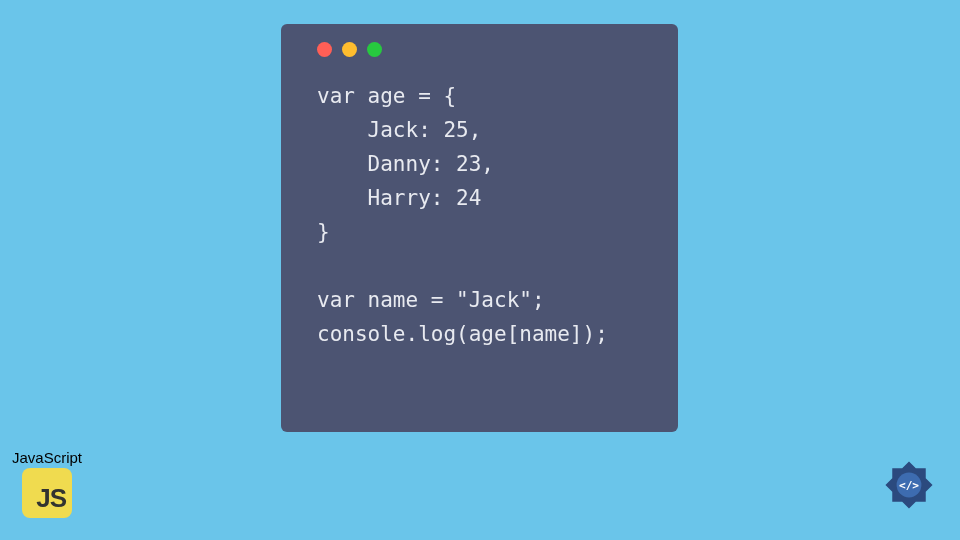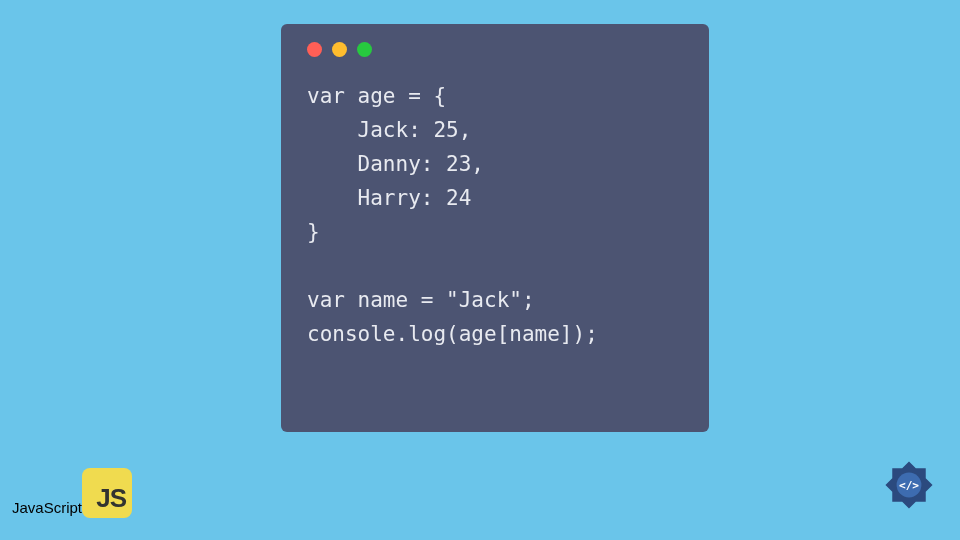--- a/index.html
+++ b/index.html
@@ -7,25 +7,25 @@
       width: 960px;
       height: 540px;
       background: #6ac5ea;
       position: relative;
       font-family: -apple-system, BlinkMacSystemFont, "Segoe UI", sans-serif;
     }
     .code-window {
       position: absolute;
       left: 281px;
       top: 24px;
-      width: 428px;
+      width: 397px;
       height: 408px;
       background: #4c5472;
       border-radius: 6px;
-      padding: 18px 26px;
+      padding: 18px 36px;
     }
     .window-controls {
       display: flex;
       gap: 10px;
       margin-bottom: 22px;
     }
     .control-dot {
       width: 15px;
       height: 15px;
       border-radius: 50%;
@@ -38,22 +38,22 @@
       font-size: 21px;
       line-height: 1.62;
       color: #e8eaf0;
       white-space: pre;
     }
     .js-badge {
       position: absolute;
       left: 12px;
       bottom: 22px;
       display: flex;
-      flex-direction: row;
-      align-items: flex-end;
+      flex-direction: column;
+      align-items: center;
     }
     .js-label {
       font-size: 15px;
       color: #000;
       font-weight: 400;
       margin-bottom: 2px;
     }
     .js-logo {
       width: 50px;
       height: 50px;

